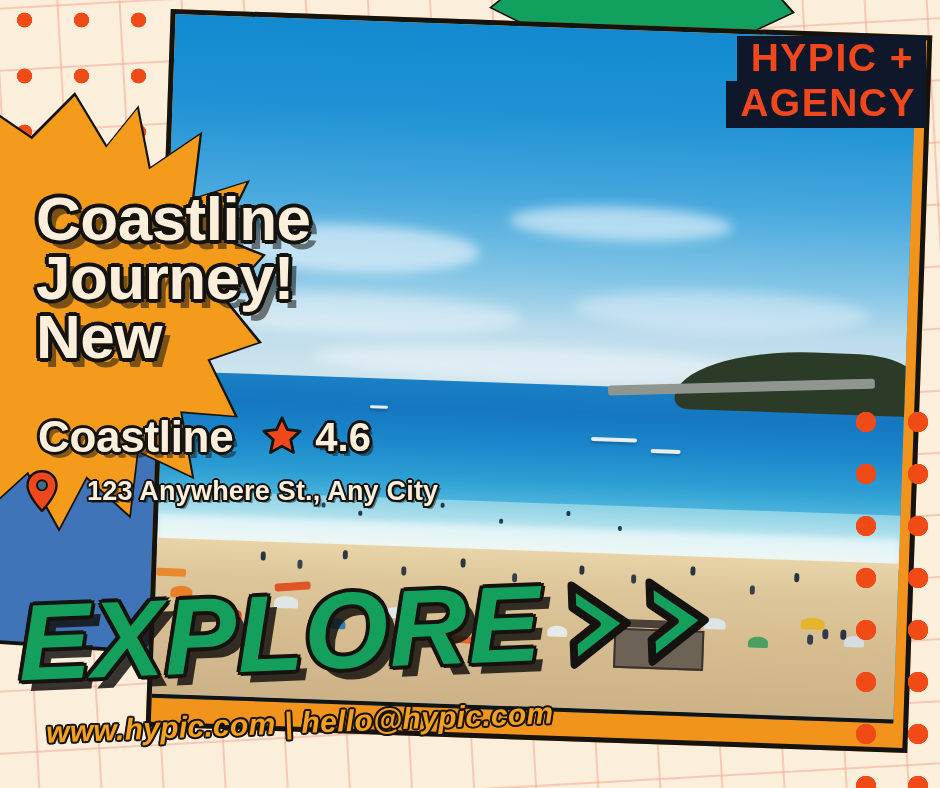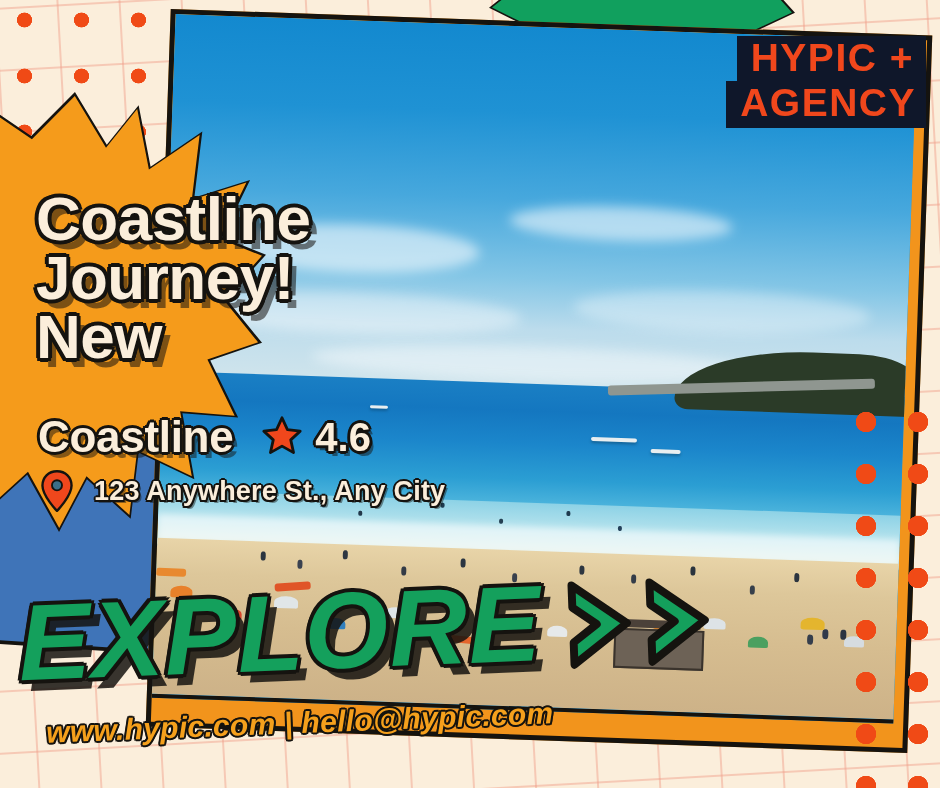--- a/index.html
+++ b/index.html
@@ -313,26 +313,26 @@
     color: #fbeedb;
     text-shadow:
       -3px 0 0 #15130f, 3px 0 0 #15130f, 0 -3px 0 #15130f, 0 3px 0 #15130f,
       -2px -2px 0 #15130f, 2px -2px 0 #15130f, -2px 2px 0 #15130f, 2px 2px 0 #15130f,
       4px 5px 0 rgba(21,19,15,0.5);
   }
 
   
   .addr-row {
     position: absolute;
-    left: 40px;
+    left: 25px;
     top: 470px;
     z-index: 35;
     display: flex;
     align-items: center;
-    gap: 20px;
+    gap: 28px;
   }
   .pin-icon { width: 34px; height: 42px; display:block; }
   .addr-text {
     font-weight: 600;
     font-size: 27px;
     color: #fbeedb;
     letter-spacing: 0.2px;
     text-shadow:
       -2px 0 0 #15130f, 2px 0 0 #15130f, 0 -2px 0 #15130f, 0 2px 0 #15130f,
       -1.5px -1.5px 0 #15130f, 1.5px -1.5px 0 #15130f,

